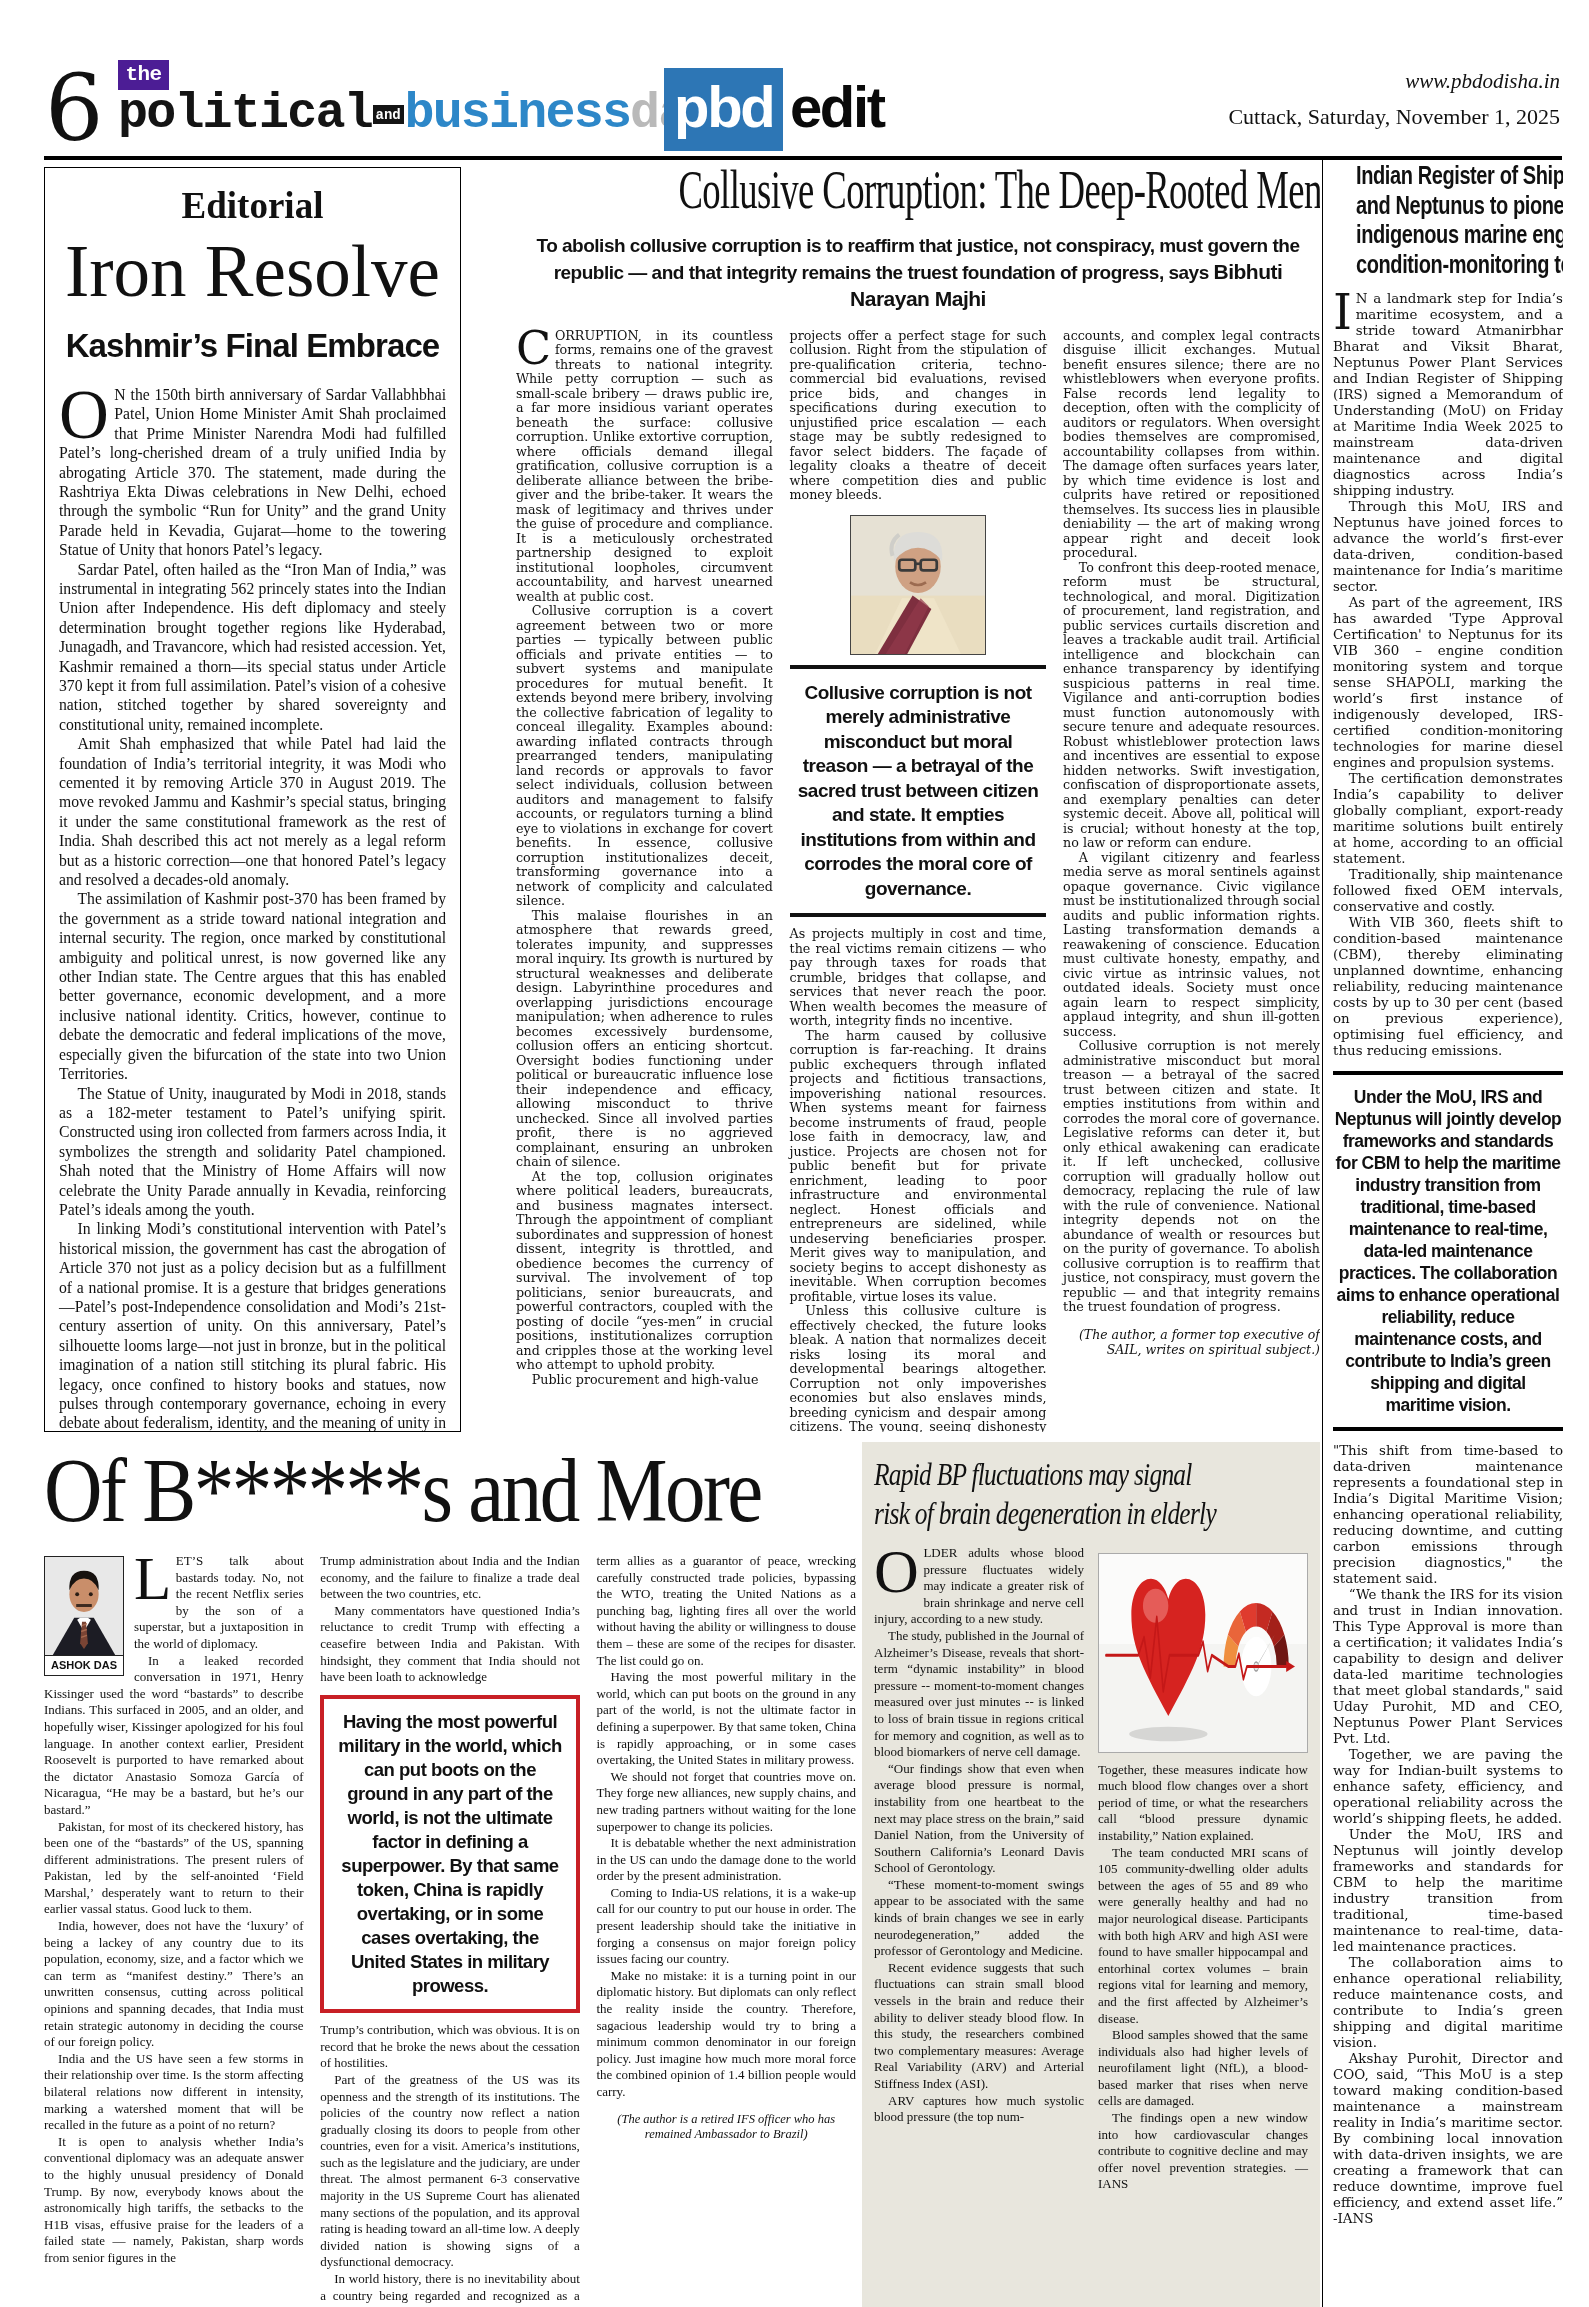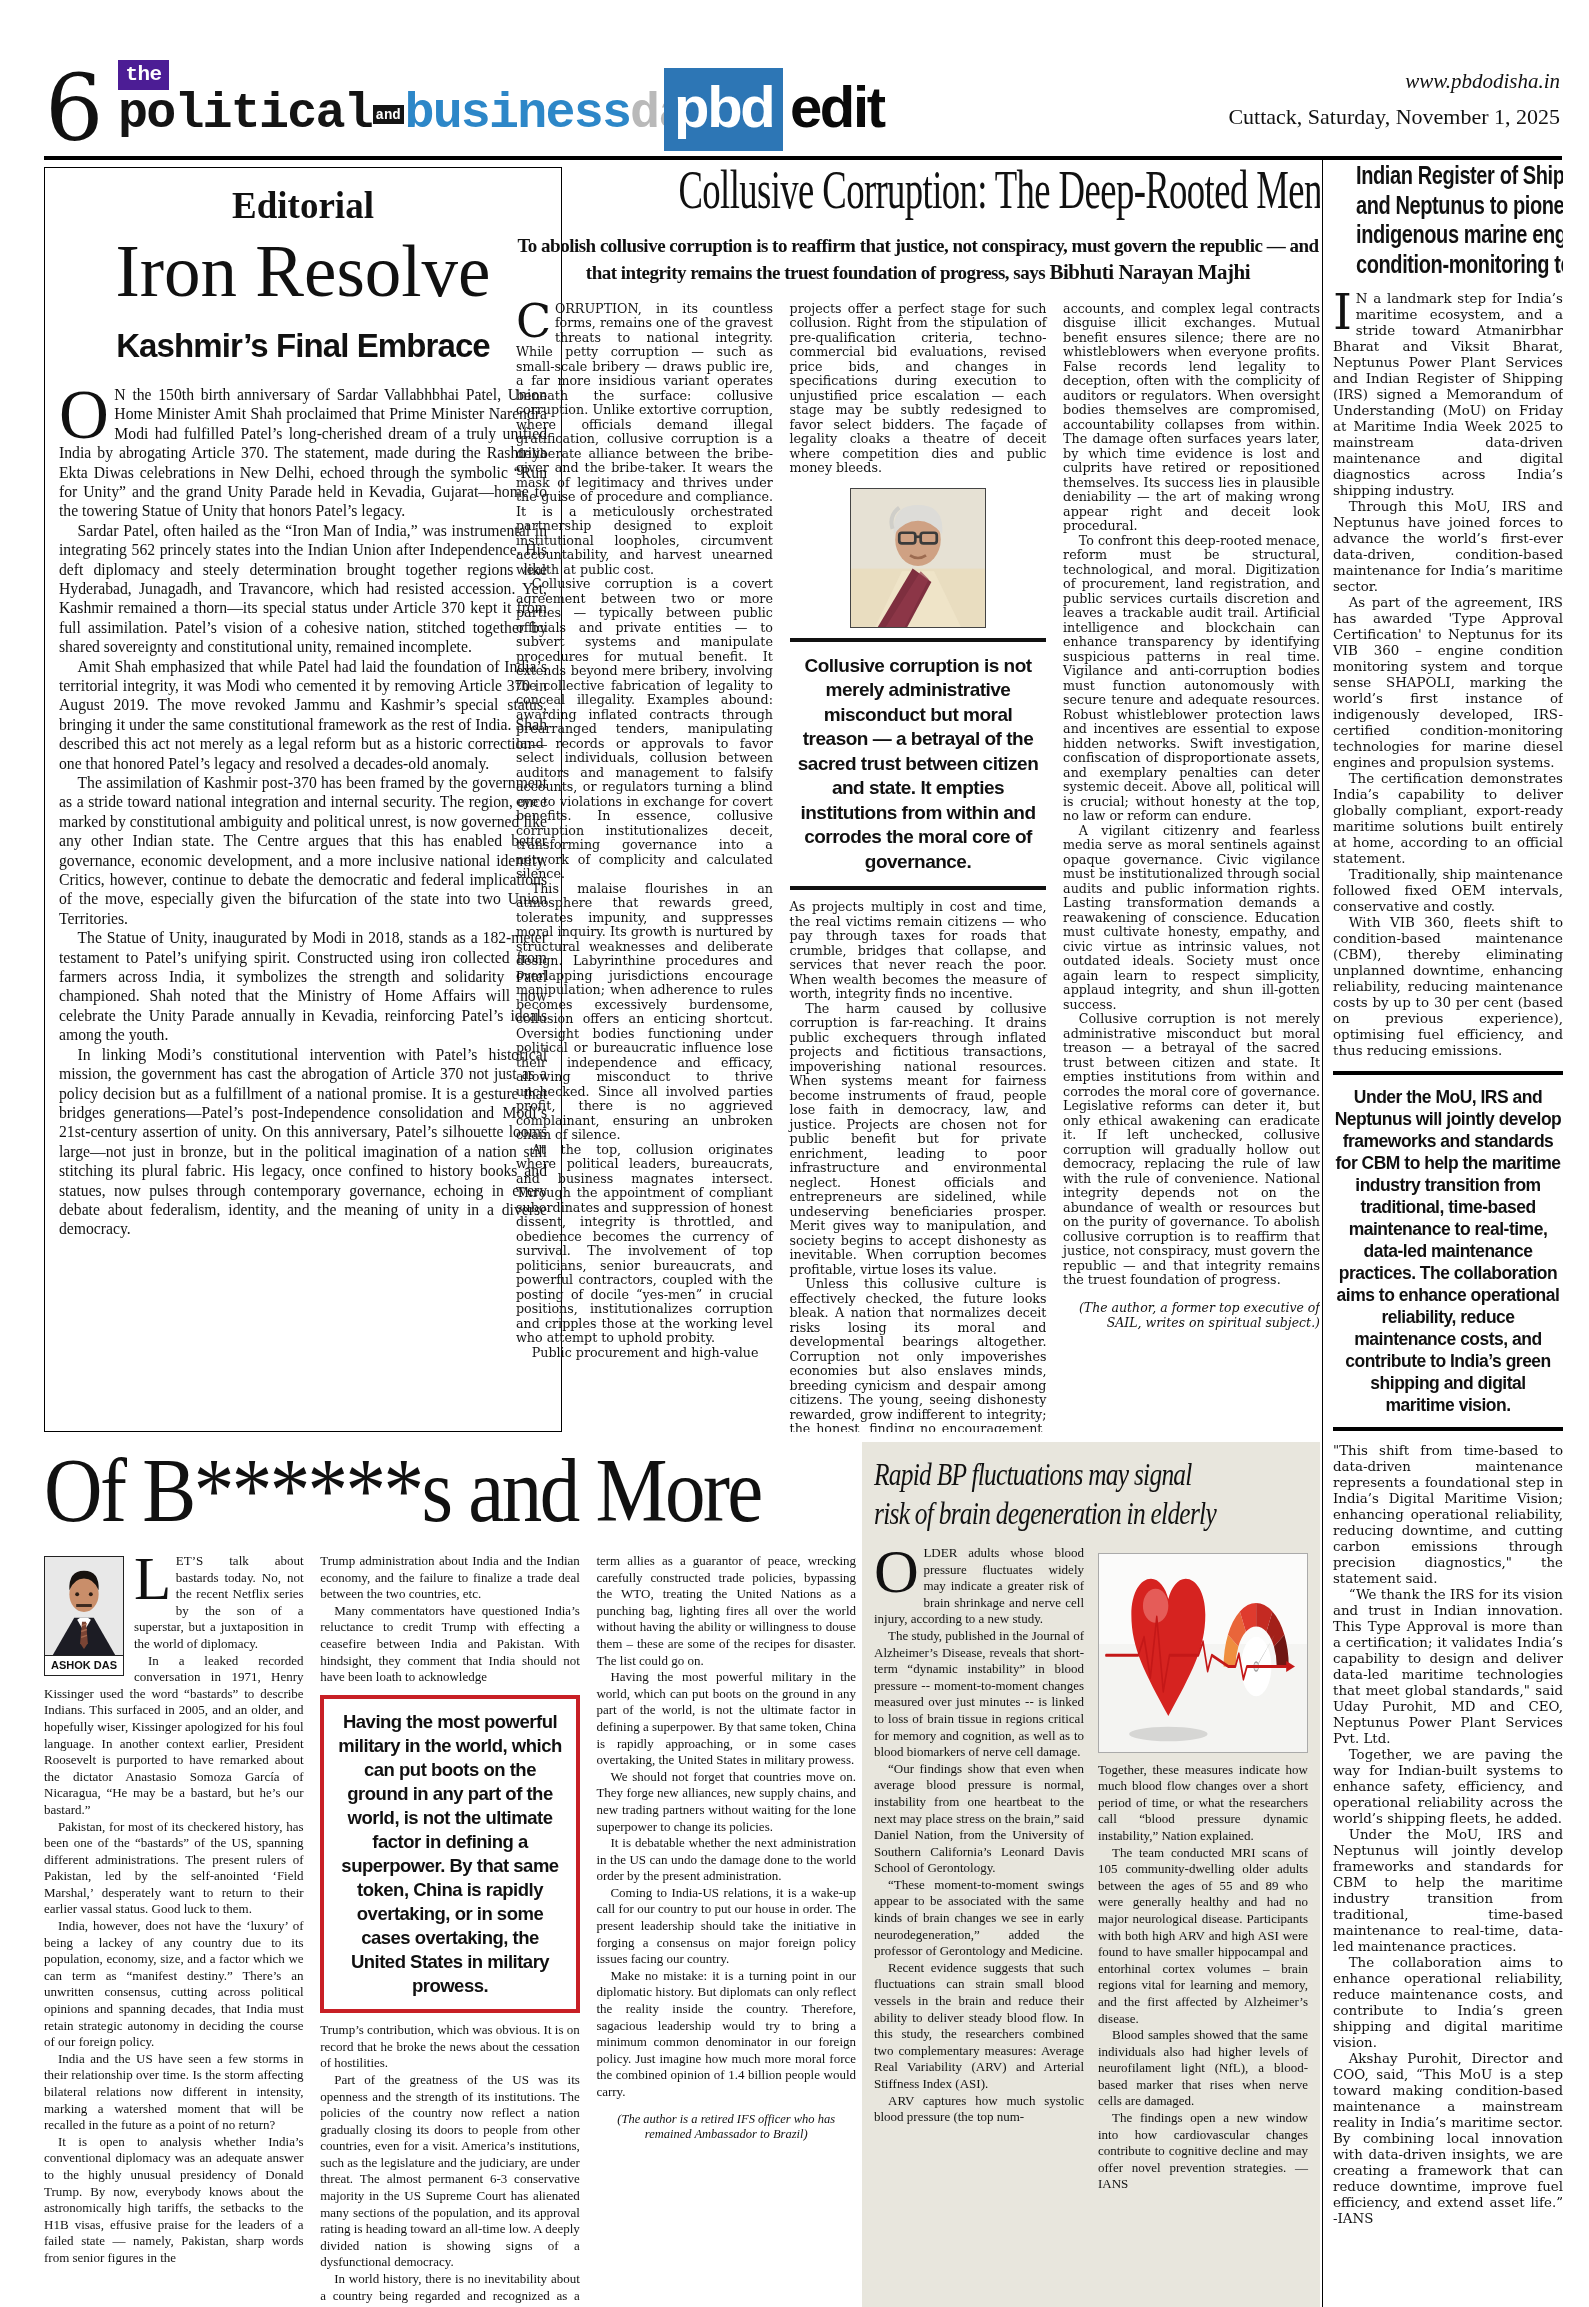--- a/index.html
+++ b/index.html
@@ -23,37 +23,37 @@
   .pbd{display:inline-block;background:#2d76b5;color:#fff;font-family:"Liberation Sans",sans-serif;
        font-weight:bold;font-size:58px;padding:4.6px 10px 11px;letter-spacing:-2.3px;}
   .edit{display:inline-block;color:#0a0a0a;font-family:"Liberation Sans",sans-serif;font-weight:bold;
         font-size:58px;letter-spacing:-2.3px;margin-left:6.5px;}
   .mast-right{position:absolute;right:29px;top:69px;text-align:right;}
   .website{font-style:italic;font-size:21px;font-family:"Liberation Serif",serif;}
   .dateline{font-size:22px;margin-top:10px;font-family:"Liberation Serif",serif;}
   .mast-rule{position:absolute;left:44px;right:27px;top:156px;height:4.2px;background:#000;}
 
   
-  .editorial{position:absolute;left:44px;top:167px;width:518px;height:1265px;
+  .editorial{position:absolute;left:44px;top:167px;width:417px;height:1265px;
              border:1.4px solid #000;box-sizing:border-box;padding:15.7px 14px;overflow:hidden;}
   .ed-kicker{text-align:center;font-size:37px;font-weight:bold;font-family:"Liberation Serif",serif;}
   .ed-title{text-align:center;font-size:73px;line-height:74px;font-family:"Liberation Serif",serif;margin-top:8.3px;}
   .ed-sub{text-align:center;font-family:"Liberation Sans",sans-serif;font-weight:bold;
           font-size:33px;margin:18.5px 0 19.4px;letter-spacing:-0.9px;}
   .ed-body p{margin:0;font-size:15.7px;line-height:19.4px;text-align:justify;text-indent:18.5px;}
   .ed-body p.lead{text-indent:0;}
   .dropcap{float:left;font-family:"Liberation Serif",serif;}
   .dc-ed{font-size:69px;line-height:54px;padding:2.8px 5.5px 0 0;}
 
   
   .corruption{position:absolute;left:516px;top:159px;width:804px;height:1273px;overflow:hidden;}
   .cor-headline{text-align:center;white-space:nowrap;}
   .cor-headline span{display:inline-block;font-family:"Liberation Serif",serif;font-size:54px;
                      letter-spacing:-0.9px;transform:scaleX(0.68);transform-origin:center;}
-  .cor-stand{text-align:center;font-family:Liberation Serif, serif;font-weight:bold;
+  .cor-stand{text-align:center;font-family:Liberation Sans, sans-serif;font-weight:bold;
              font-size:19px;line-height:26px;margin-top:12px;}
   .cor-stand .sf{display:inline;letter-spacing:-0.5px;}
   .cor-stand .sfa{font-size:21px;letter-spacing:-0.5px;}
   .cor-cols{display:flex;gap:16.6px;margin-top:15.7px;}
   .cor-col{flex:1;min-width:0;}
   .cor-col p{margin:0;font-family:"DejaVu Serif",serif;font-size:12.7px;line-height:14.5px;
              text-align:justify;text-indent:15.7px;}
   .cor-col p.lead{text-indent:0;}
   .dc-cor{font-size:46px;line-height:37px;padding:1.8px 3.7px 0 0;font-family:"DejaVu Serif",serif;}
   .cor-photo{width:134px;height:138px;margin:12px auto 4.6px;border:0.9px solid #444;background:#e5e0d5;}

